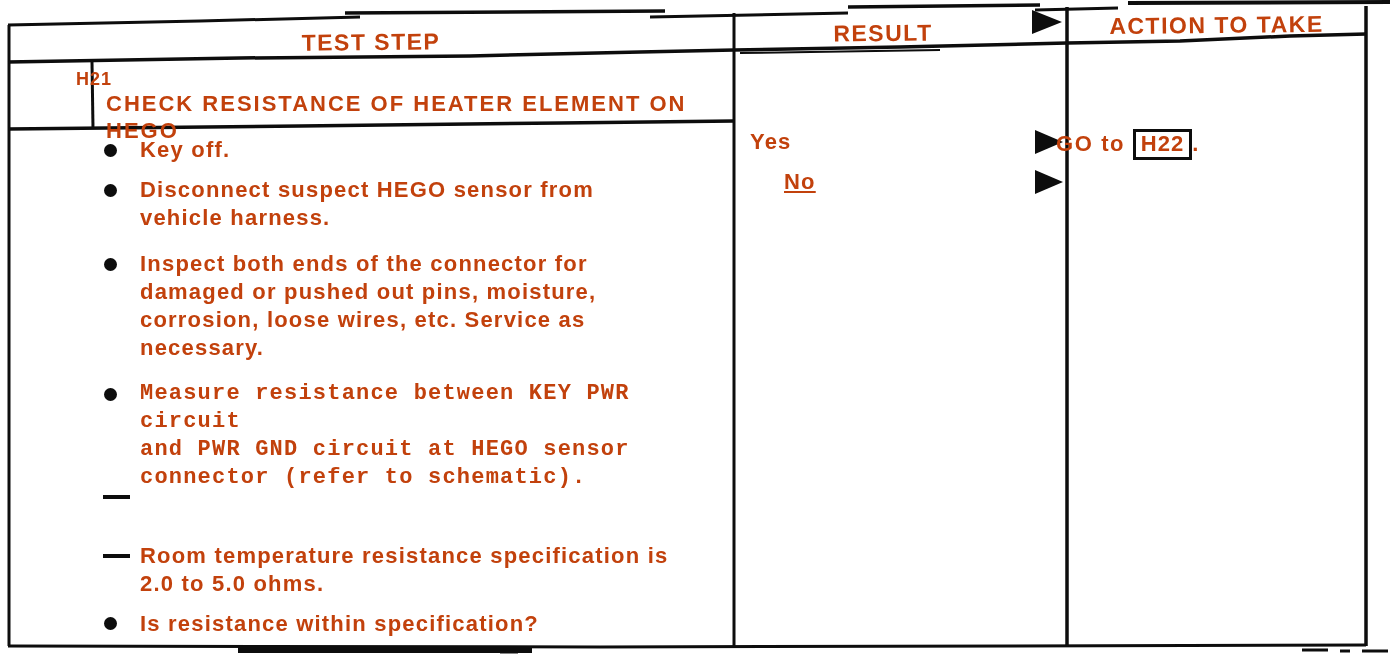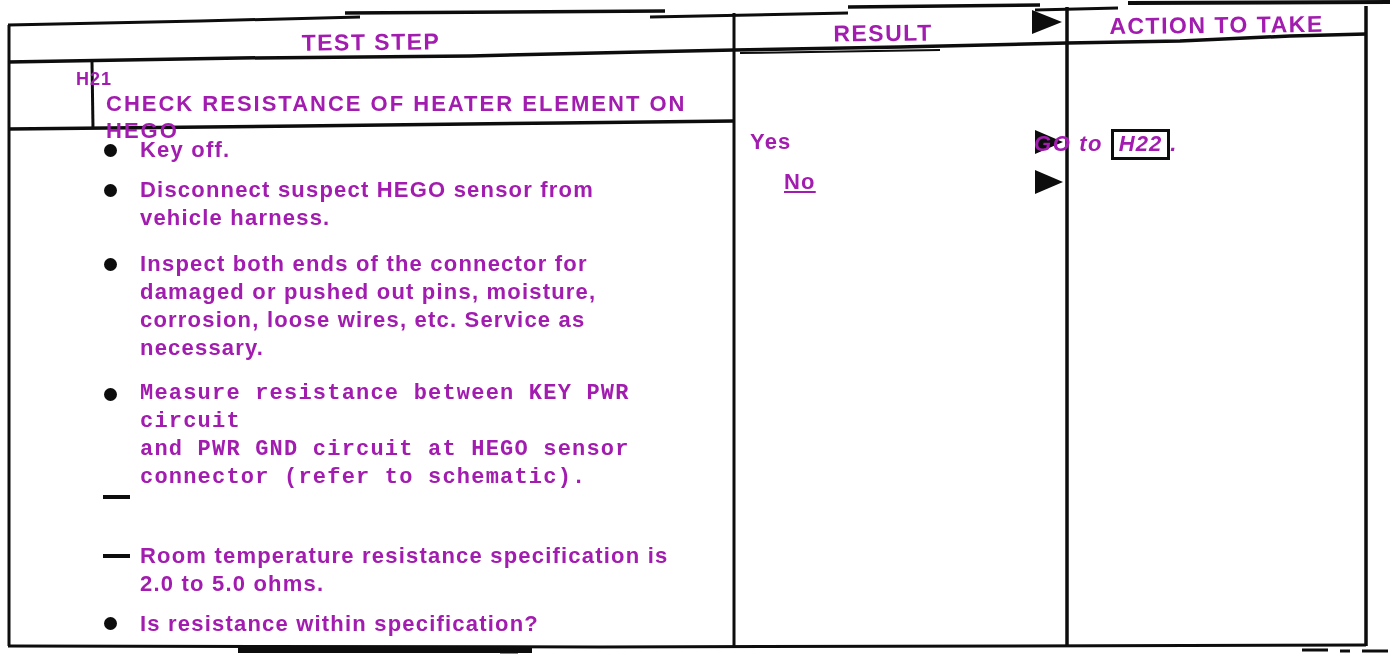--- a/index.html
+++ b/index.html
@@ -2,21 +2,21 @@
 <html><head>
 <meta charset="utf-8">
 <style>
   html,body{margin:0;padding:0;background:#e8e8e4;}
   .page{
     position:relative;
     width:1392px;height:654px;
     background:#ffffff;
     overflow:hidden;
     font-family:"Liberation Sans", sans-serif;
-    color:#a21caf;
+    color:#c2410c;
     -webkit-font-smoothing:none;
   }
   .grid{position:absolute;left:0;top:0;pointer-events:none;}
   .txt{position:absolute;white-space:pre-line;}
   .hdr{
     font-weight:700;font-size:23px;letter-spacing:1.5px;
     text-align:center;transform:rotate(-0.6deg);
   }
   .step-id{font-weight:700;font-size:18px;letter-spacing:1px;text-align:center;padding-left:44px;}
   .step-title{font-weight:600;font-size:22px;letter-spacing:2px;line-height:27px;}
@@ -104,17 +104,17 @@
   <div class="dash" style="left:103px;top:554px;"></div>
   <div class="txt body-text" style="left:140px;top:542px;width:585px;">Room temperature resistance specification is
 2.0 to 5.0 ohms.</div>
 
   <div class="bullet" style="left:104px;top:617px;"></div>
   <div class="txt body-text bold-text" style="left:140px;top:610px;width:585px;">Is resistance within specification?</div>
 
   <div class="txt body-text bold-text" style="left:750px;top:128px;">Yes</div>
   <div class="txt body-text bold-text" style="left:784px;top:168px;text-decoration:underline;">No</div>
 
-  <div class="txt action-text" style="left:1034px;top:129px;width:280px;white-space:normal;font-style:italic;">
+  <div class="txt action-text" style="left:1056px;top:129px;width:280px;white-space:normal;">
     <span>GO to </span><span class="step-ref-box">H22</span><span>.</span>
   </div>
 
 </div>
 
 </body></html>

